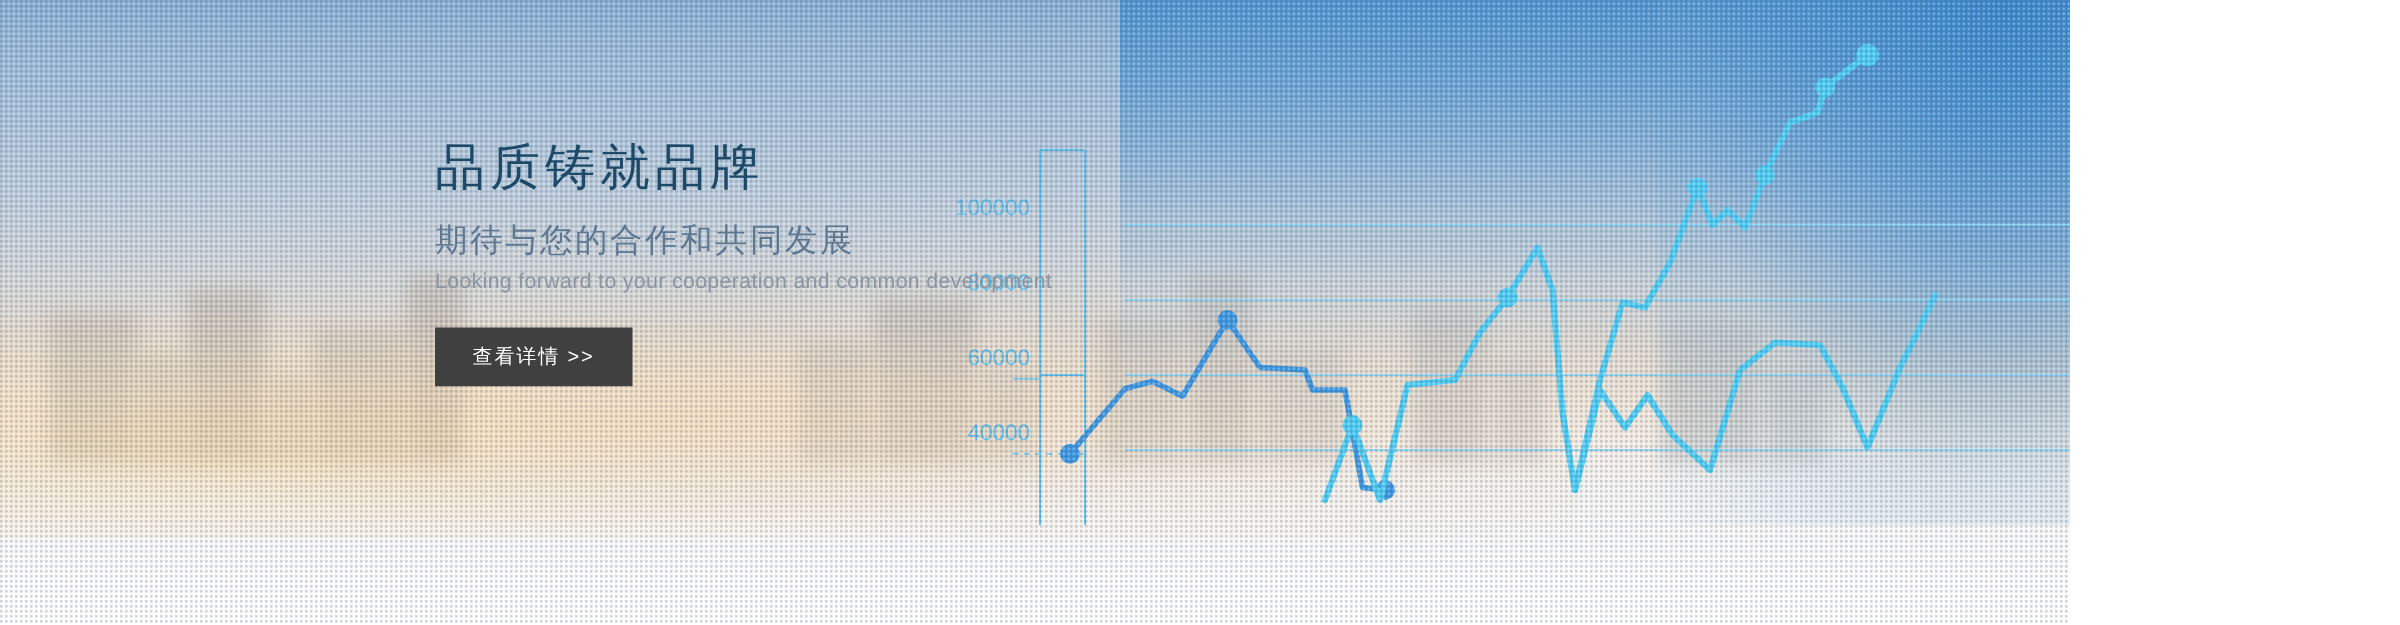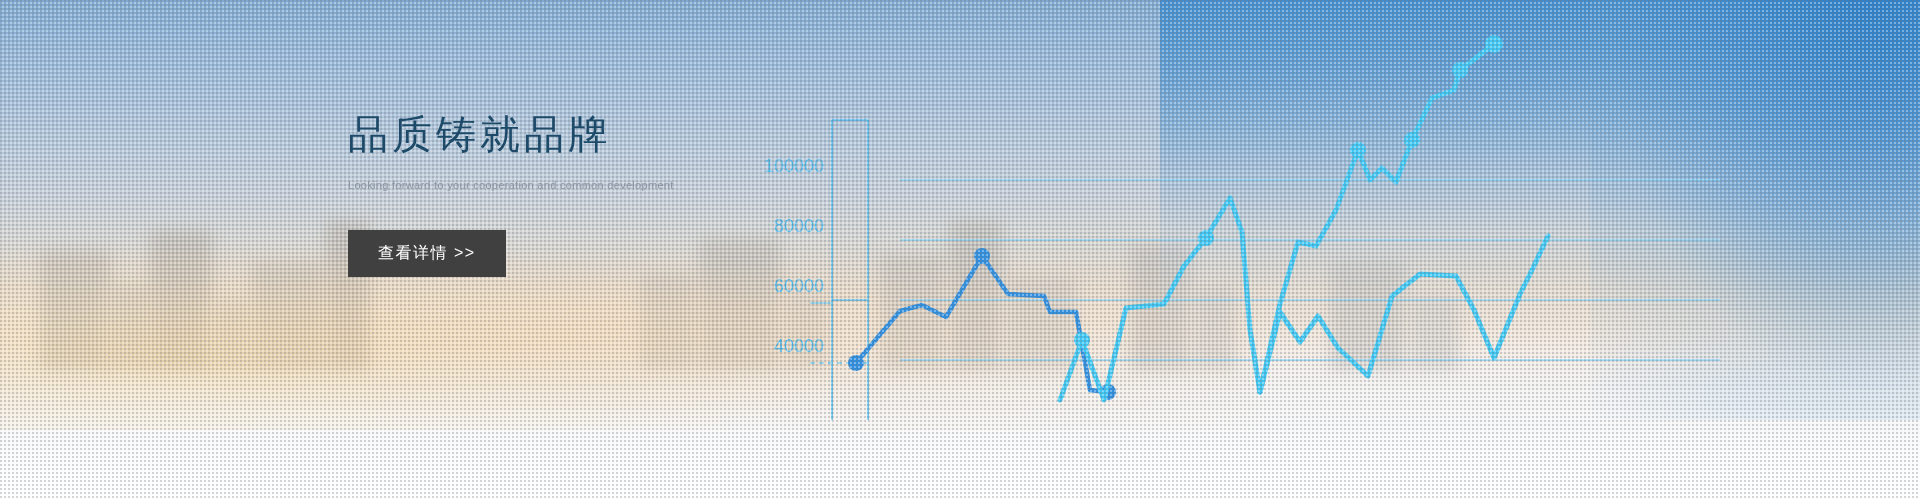--- a/index.html
+++ b/index.html
@@ -2,21 +2,21 @@
 <html><head>
 <meta charset="utf-8">
 <style>
   html,body{margin:0;padding:0;}
   body{
     width:1920px;height:500px;overflow:hidden;
     font-family:"Liberation Sans","DejaVu Sans",sans-serif;
     background:#ffffff;
   }
   #banner{
-    position:relative;width:1920px;height:500px;overflow:hidden;
+    position:relative;width:1656px;height:500px;overflow:hidden;
     background:#eef1f5;
   }
   
   .bg-sky{
     position:absolute;left:0;top:0;width:1920px;height:500px;
     background:
       linear-gradient(to bottom,
         #7ea8cf 0%,
         #8fb3d6 8%,
         #a2bdd8 18%,
@@ -87,22 +87,22 @@
   .copy{position:absolute;left:348px;top:112px;width:520px;}
   .headline{
     font-size:40px;line-height:1.1;letter-spacing:4px;
     color:#1d4a68;font-weight:400;margin:0 0 22px 0;white-space:nowrap;
   }
   .subline{
     font-size:26px;line-height:1.15;letter-spacing:2px;
     color:#5f7892;font-weight:400;margin:0 0 6px 0;white-space:nowrap;
   }
   .engline{
-    font-size:11px;line-height:1.3;letter-spacing:0.3px;
-    color:#8b95a2;font-weight:400;margin:0 0 38px 0;white-space:nowrap;
+    font-size:17px;line-height:1.3;letter-spacing:0.3px;
+    color:#8b95a2;font-weight:400;margin:0 0 26px 0;white-space:nowrap;
   }
   .cta{
     display:inline-block;background:#404040;color:#ffffff;
     font-size:16px;letter-spacing:1.5px;
     padding:13px 30px;border:0;cursor:pointer;
     font-family:"Liberation Sans","DejaVu Sans",sans-serif;
   }
   
   .chart{position:absolute;left:760px;top:0;width:1160px;height:500px;}
   .chart svg{display:block;}
@@ -188,17 +188,18 @@
         <polyline fill="none" stroke="#3fc6f2" stroke-width="5" stroke-linejoin="round" stroke-linecap="round" points="500,392 520,312 540,342 558,316 578,348 608,376 632,296 660,274 696,276 714,310 734,358 760,294 772,270 788,236"></polyline>
       </g>
     </svg>
   </div>
 
   <div class="dots"></div>
   <div class="dots2"></div>
 
   <div class="copy">
     <h1 class="headline">品质铸就品牌</h1>
+    <div class="subline">期待与您的合作和共同发展</div>
     <div class="engline">Looking forward to your cooperation and common development</div>
     <button class="cta">查看详情 &gt;&gt;</button>
   </div>
 
 </div>
 
 </body></html>

